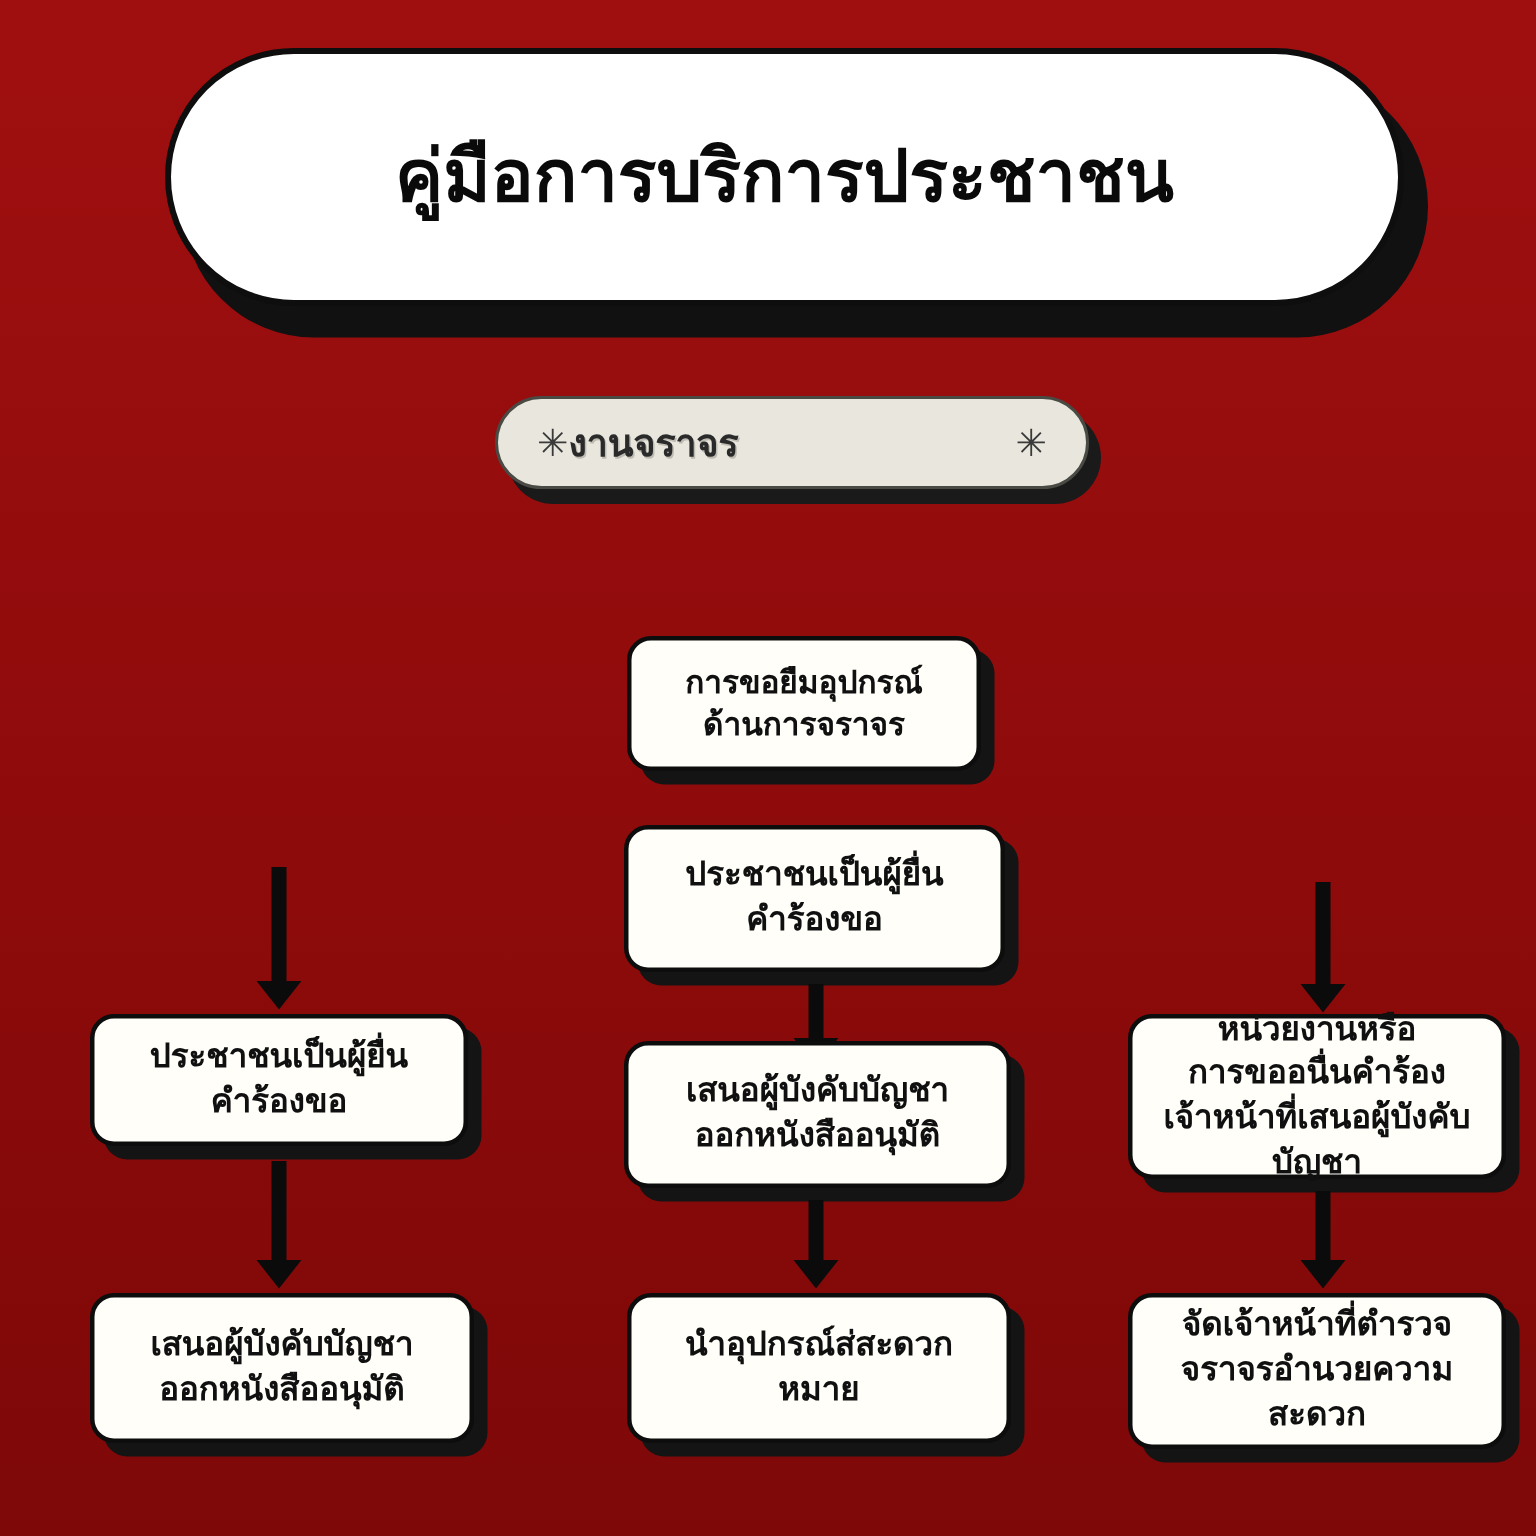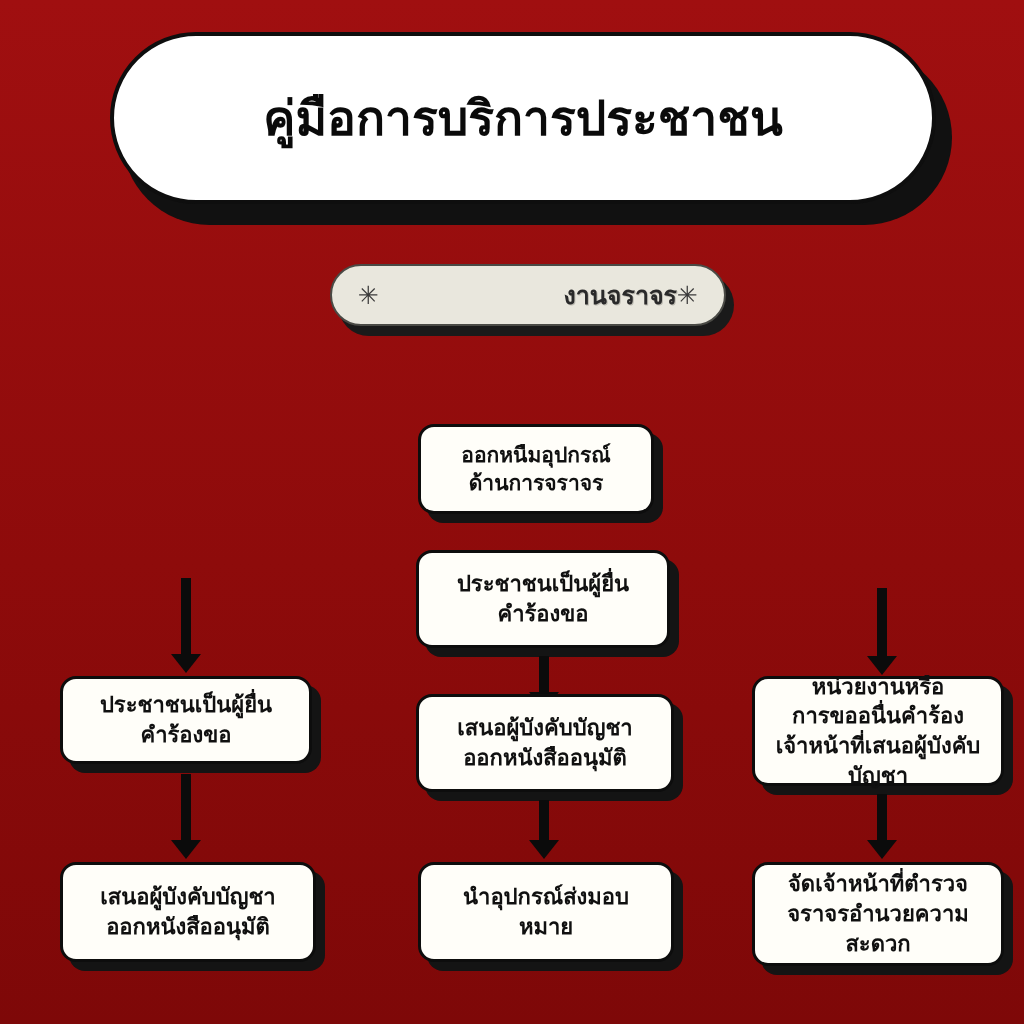--- a/index.html
+++ b/index.html
@@ -88,21 +88,21 @@
     border: 2px solid #4a4a45;
     border-radius: 34px;
     display: flex;
     align-items: center;
     justify-content: space-between;
     padding: 0 26px;
     box-sizing: border-box;
   }
   .sub-text {
     flex: 1;
-    text-align: right;
+    text-align: left;
     font-size: 25px;
     font-weight: bold;
     color: #2a2a2a;
     text-shadow: 1px 1px 0 #bdbbb2;
   }
   .aster {
     font-size: 25px;
     color: #3a3a3a;
     line-height: 1;
   }
@@ -178,38 +178,38 @@
 คำร้องขอ</span>
   </div>
   <div class="arrow" style="left:181px; top:774px; height:68px;"></div>
 
   <div class="node step" style="left:60px; top:862px; width:256px; height:100px;">
     <span class="label">เสนอผู้บังคับบัญชา
 ออกหนังสืออนุมัติ</span>
   </div>
 
   <div class="node head" style="left:418px; top:424px; width:236px; height:90px;">
-    <span class="label">ออกหนืมอุปกรณ์
+    <span class="label">การขอยืมอุปกรณ์
 ด้านการจราจร</span>
   </div>
 
   <div class="node step" style="left:416px; top:550px; width:254px; height:98px;">
     <span class="label">ประชาชนเป็นผู้ยื่น
 คำร้องขอ</span>
   </div>
   <div class="arrow" style="left:539px; top:656px; height:38px;"></div>
 
   <div class="node step" style="left:416px; top:694px; width:258px; height:98px;">
     <span class="label">เสนอผู้บังคับบัญชา
 ออกหนังสืออนุมัติ</span>
   </div>
   <div class="arrow" style="left:539px; top:800px; height:42px;"></div>
 
   <div class="node step" style="left:418px; top:862px; width:256px; height:100px;">
-    <span class="label">นำอุปกรณ์ส่งมอบ
+    <span class="label">นำอุปกรณ์ส่สะดวก
 หมาย</span>
   </div>
 
   <div class="arrow" style="left:877px; top:588px; height:70px;"></div>
 
   <div class="node step" style="left:752px; top:676px; width:252px; height:110px;">
     <span class="label">หน่วยงานหรือ
 การขออนื่นคำร้อง
 เจ้าหน้าที่เสนอผู้บังคับ
 บัญชา</span>

